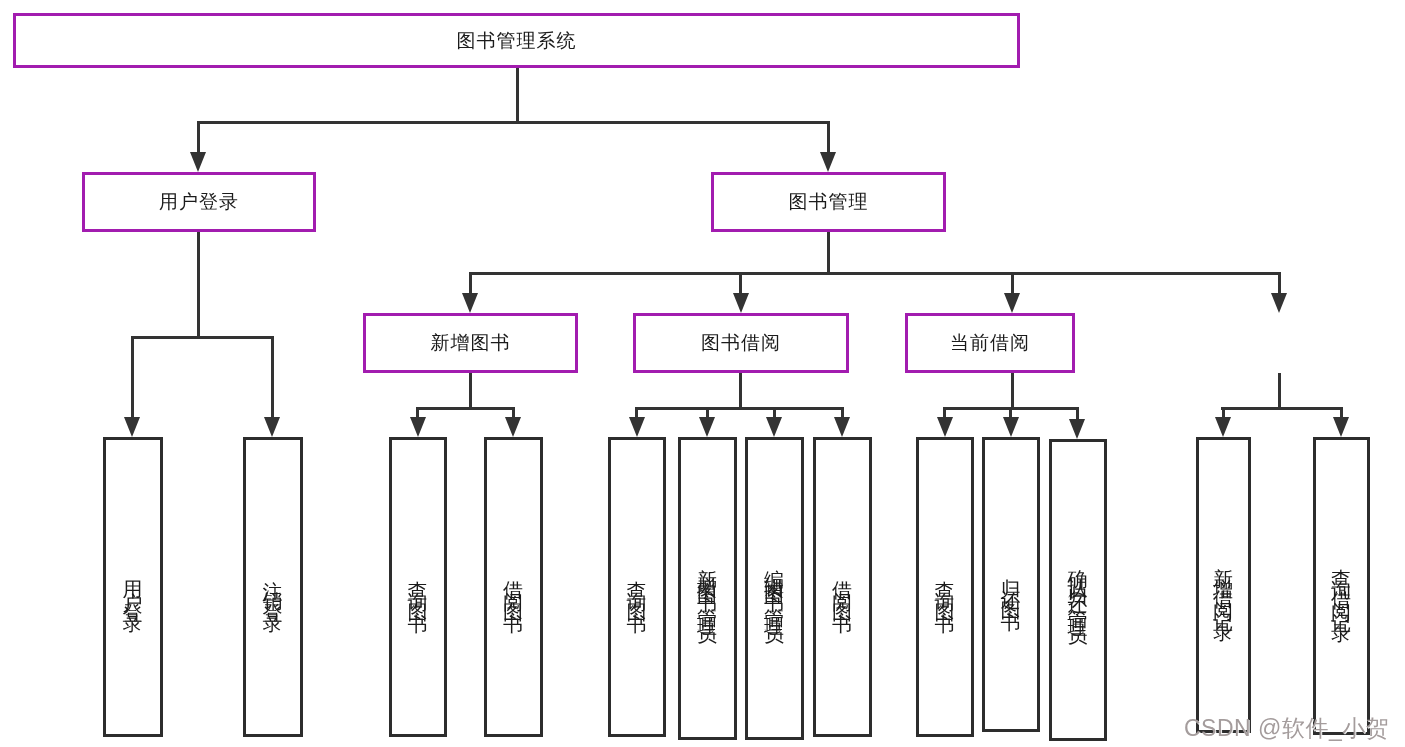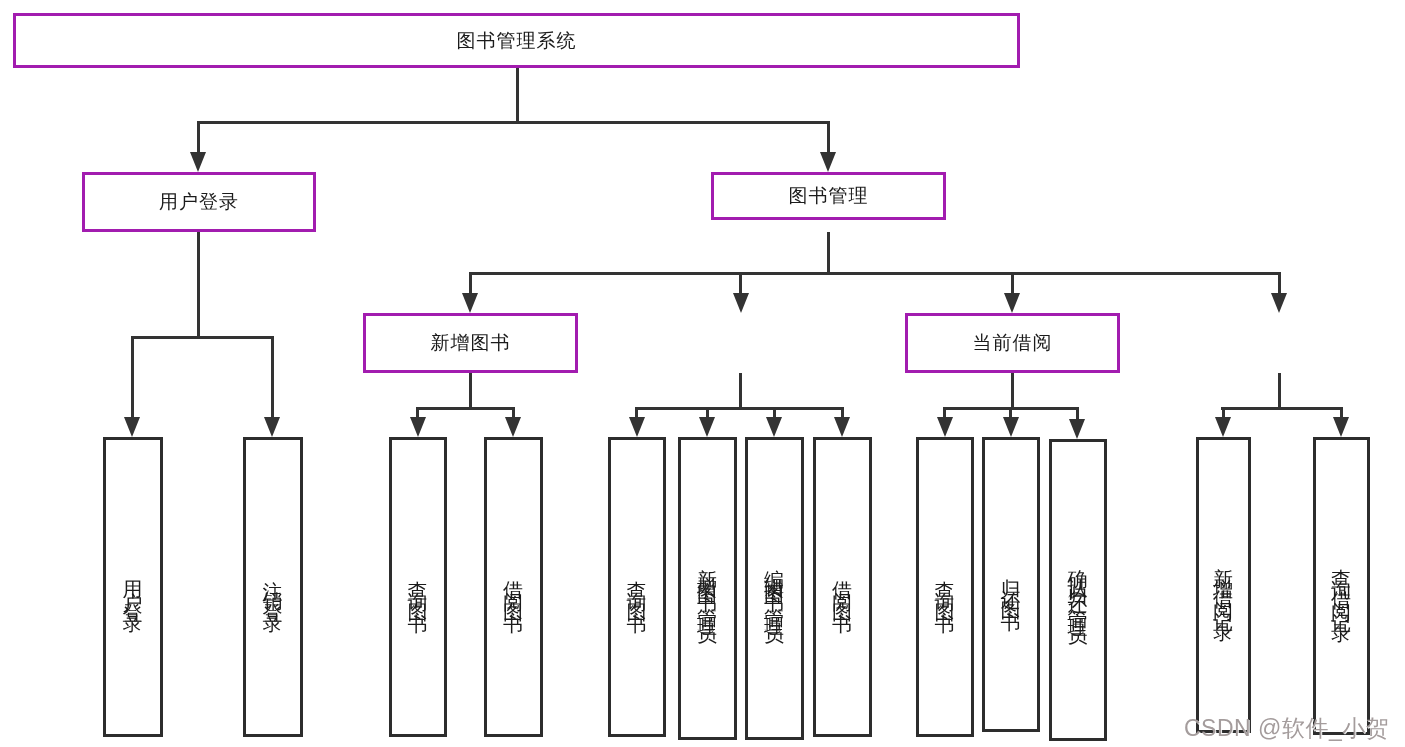--- a/index.html
+++ b/index.html
@@ -44,42 +44,43 @@
   <div class="box" style="left:13px;top:13px;width:1007px;height:55px">图书管理系统</div>
 
   <div class="vl" style="left:516px;top:68px;height:56px"></div>
   <div class="hl" style="left:197px;top:121px;width:633px"></div>
   <div class="vl" style="left:197px;top:121px;height:37px"></div>
   <div class="ar" style="left:190px;top:152px"></div>
   <div class="vl" style="left:827px;top:121px;height:37px"></div>
   <div class="ar" style="left:820px;top:152px"></div>
 
   <div class="box" style="left:82px;top:172px;width:234px;height:60px">用户登录</div>
-  <div class="box" style="left:711px;top:172px;width:235px;height:48px">图书管理</div>
+  <div class="box" style="left:711px;top:172px;width:235px;height:60px">图书管理</div>
 
   <div class="vl" style="left:197px;top:232px;height:107px"></div>
   <div class="hl" style="left:131px;top:336px;width:143px"></div>
   <div class="vl" style="left:131px;top:336px;height:86px"></div>
   <div class="ar" style="left:124px;top:417px"></div>
   <div class="vl" style="left:271px;top:336px;height:86px"></div>
   <div class="ar" style="left:264px;top:417px"></div>
 
   <div class="vl" style="left:827px;top:232px;height:43px"></div>
   <div class="hl" style="left:469px;top:272px;width:812px"></div>
   <div class="vl" style="left:469px;top:272px;height:27px"></div>
   <div class="ar" style="left:462px;top:293px"></div>
   <div class="vl" style="left:739px;top:272px;height:27px"></div>
   <div class="ar" style="left:733px;top:293px"></div>
   <div class="vl" style="left:1011px;top:272px;height:27px"></div>
   <div class="ar" style="left:1004px;top:293px"></div>
   <div class="vl" style="left:1278px;top:272px;height:27px"></div>
   <div class="ar" style="left:1271px;top:293px"></div>
 
   <div class="box" style="left:363px;top:313px;width:215px;height:60px">新增图书</div>
-  <div class="box" style="left:905px;top:313px;width:215px;height:60px">当前借阅</div>
+  <div class="box" style="left:633px;top:313px;width:216px;height:60px">图书借阅</div>
+  <div class="box" style="left:905px;top:313px;width:170px;height:60px">当前借阅</div>
 
   <div class="vl" style="left:469px;top:373px;height:37px"></div>
   <div class="hl" style="left:416px;top:407px;width:99px"></div>
   <div class="vl" style="left:416px;top:407px;height:15px"></div>
   <div class="ar" style="left:410px;top:417px"></div>
   <div class="vl" style="left:512px;top:407px;height:15px"></div>
   <div class="ar" style="left:505px;top:417px"></div>
 
   <div class="vl" style="left:739px;top:373px;height:37px"></div>
   <div class="hl" style="left:635px;top:407px;width:209px"></div>

